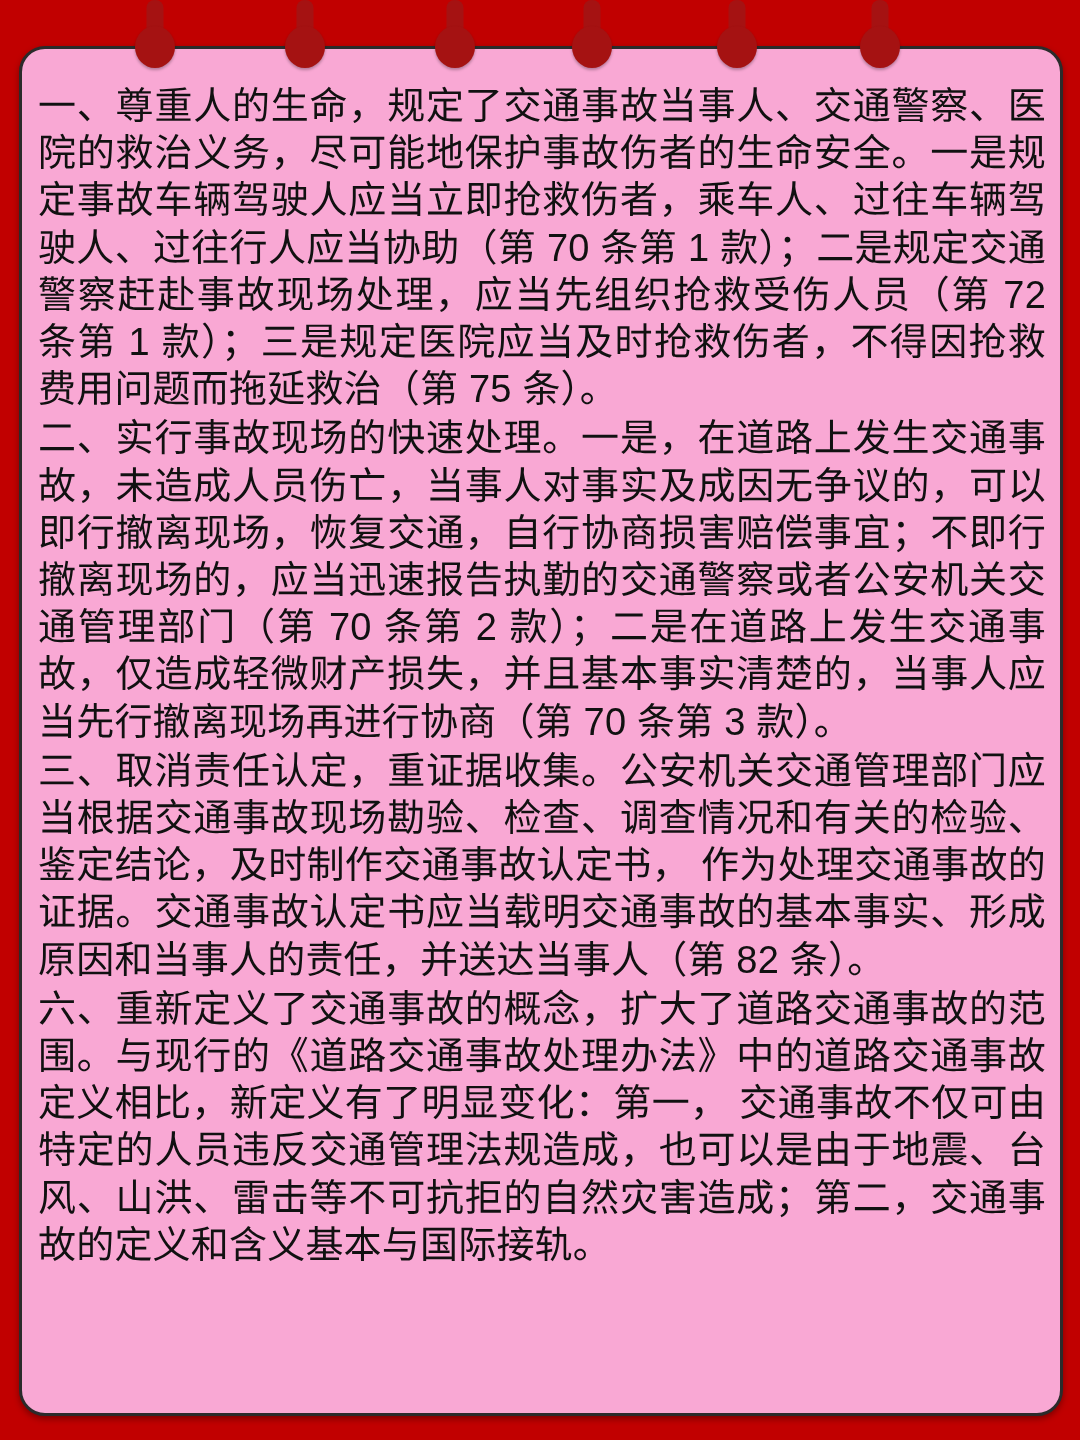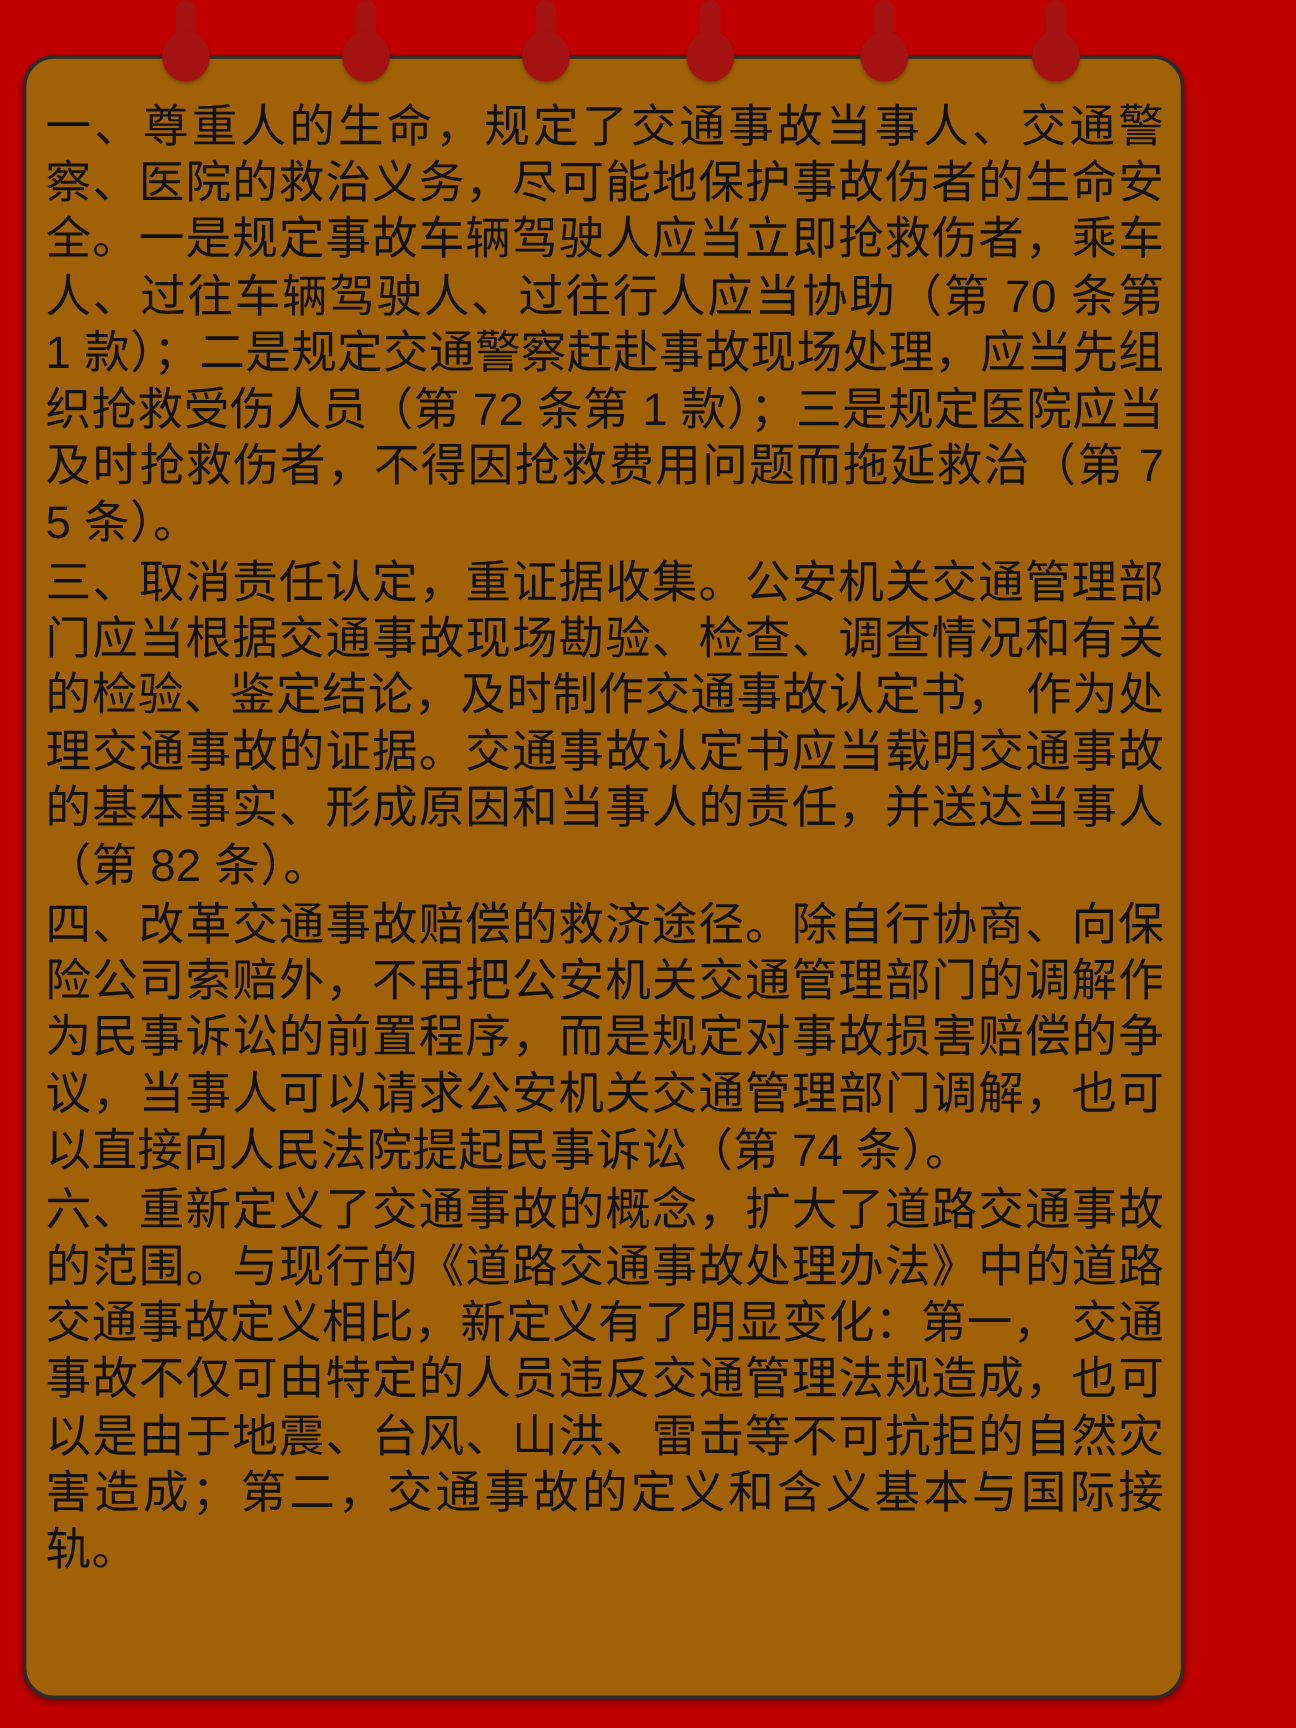--- a/index.html
+++ b/index.html
@@ -57,24 +57,24 @@
     background: #a51212;
     border-radius: 50%;
     box-shadow: 0 2px 3px rgba(0,0,0,0.28);
   }
 
   
   #card {
     position: absolute;
     left: 19px;
     top: 46px;
-    width: 968px;
+    width: 1044px;
     height: 1370px;
     box-sizing: border-box;
-    background: #a16207;
+    background: #f9a8d4;
     border: 3px solid #2b2b2b;
     border-radius: 26px;
     box-shadow: 0 3px 6px rgba(0,0,0,0.35);
     z-index: 2;
     overflow: hidden;
   }
 
   #article {
     padding: 34px 14px 10px 16px;
   }
@@ -122,17 +122,17 @@
   </div>
   <div class="ring" style="left:880px;">
     <div class="stem"></div>
     <div class="bead"></div>
   </div>
 </div>
 
 <div id="card">
   <div id="article">
     <p class="para">一、尊重人的生命，规定了交通事故当事人、交通警察、医院的救治义务，尽可能地保护事故伤者的生命安全。一是规定事故车辆驾驶人应当立即抢救伤者，乘车人、过往车辆驾驶人、过往行人应当协助（第 70 条第 1 款）；二是规定交通警察赶赴事故现场处理，应当先组织抢救受伤人员（第 72 条第 1 款）；三是规定医院应当及时抢救伤者，不得因抢救费用问题而拖延救治（第 75 条）。</p>
+    <p class="para">二、实行事故现场的快速处理。一是，在道路上发生交通事故，未造成人员伤亡，当事人对事实及成因无争议的，可以即行撤离现场，恢复交通，自行协商损害赔偿事宜；不即行撤离现场的，应当迅速报告执勤的交通警察或者公安机关交通管理部门（第 70 条第 2 款）；二是在道路上发生交通事故，仅造成轻微财产损失，并且基本事实清楚的，当事人应当先行撤离现场再进行协商（第 70 条第 3 款）。</p>
     <p class="para">三、取消责任认定，重证据收集。公安机关交通管理部门应当根据交通事故现场勘验、检查、调查情况和有关的检验、鉴定结论，及时制作交通事故认定书， 作为处理交通事故的证据。交通事故认定书应当载明交通事故的基本事实、形成原因和当事人的责任，并送达当事人（第 82 条）。</p>
-    <p class="para">四、改革交通事故赔偿的救济途径。除自行协商、向保险公司索赔外，不再把公安机关交通管理部门的调解作为民事诉讼的前置程序，而是规定对事故损害赔偿的争议，当事人可以请求公安机关交通管理部门调解，也可以直接向人民法院提起民事诉讼（第 74 条）。</p>
     <p class="para">六、重新定义了交通事故的概念，扩大了道路交通事故的范围。与现行的《道路交通事故处理办法》中的道路交通事故定义相比，新定义有了明显变化：第一， 交通事故不仅可由特定的人员违反交通管理法规造成，也可以是由于地震、台风、山洪、雷击等不可抗拒的自然灾害造成；第二，交通事故的定义和含义基本与国际接轨。</p>
   </div>
 </div>
 
 </body></html>

